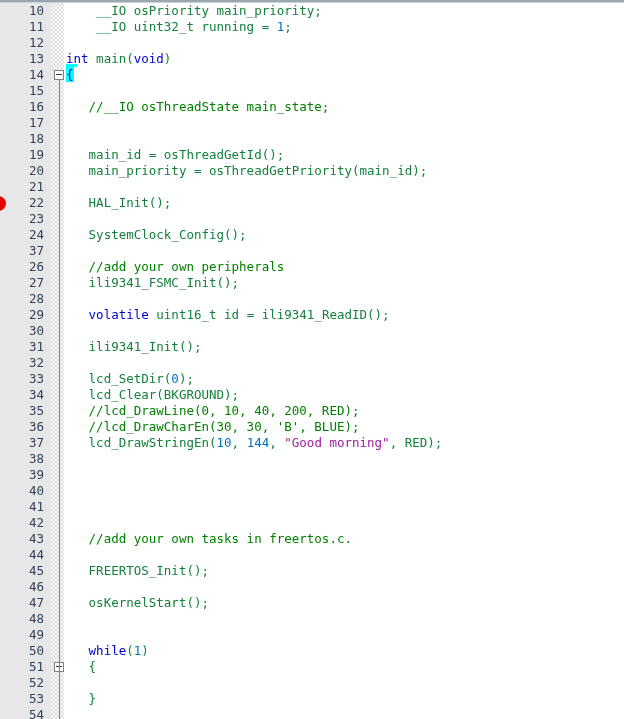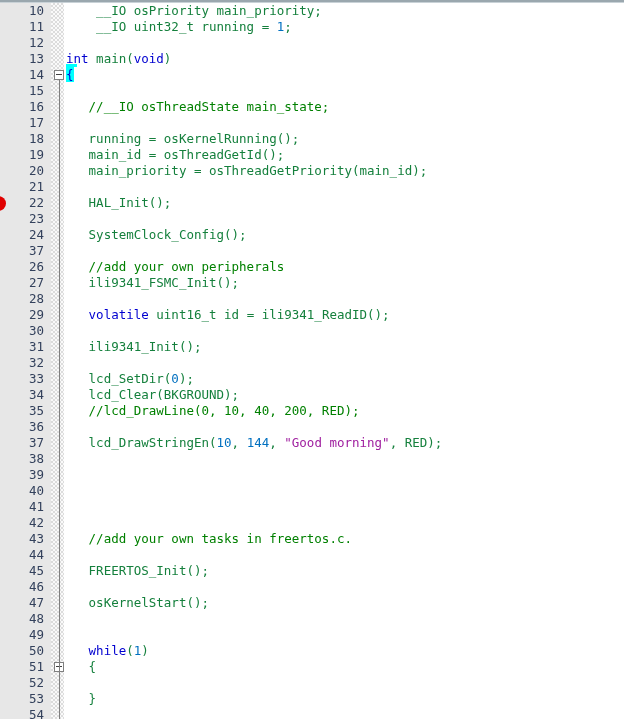--- a/index.html
+++ b/index.html
@@ -183,21 +183,20 @@
       <div class="row" style="top: 99px;">
         <div class="lineno">16</div>
         <div class="code"><span class="cmt">   //__IO osThreadState main_state;</span></div>
       </div>
       <div class="row" style="top: 115px;">
         <div class="lineno">17</div>
         <div class="code"></div>
       </div>
       <div class="row" style="top: 131px;">
         <div class="lineno">18</div>
-        <div class="code"><span class="plain">   running = osKernelRunning();</span></div>
       </div>
       <div class="row" style="top: 147px;">
         <div class="lineno">19</div>
         <div class="code"><span class="plain">   main_id = osThreadGetId();</span></div>
       </div>
       <div class="row" style="top: 163px;">
         <div class="lineno">20</div>
         <div class="code"><span class="plain">   main_priority = osThreadGetPriority(main_id);</span></div>
       </div>
       <div class="row" style="top: 179px;">
@@ -255,20 +254,21 @@
       <div class="row" style="top: 387px;">
         <div class="lineno">34</div>
         <div class="code"><span class="plain">   lcd_Clear(BKGROUND);</span></div>
       </div>
       <div class="row" style="top: 403px;">
         <div class="lineno">35</div>
         <div class="code"><span class="cmt">   //lcd_DrawLine(0, 10, 40, 200, RED);</span></div>
       </div>
       <div class="row" style="top: 419px;">
         <div class="lineno">36</div>
+        <div class="code"><span class="cmt">   //lcd_DrawCharEn(30, 30, 'B', BLUE);</span></div>
       </div>
       <div class="row" style="top: 435px;">
         <div class="lineno">37</div>
         <div class="code"><span class="plain">   lcd_DrawStringEn(</span><span class="num">10</span><span class="plain">, </span><span class="num">144</span><span class="plain">, </span><span class="str">"Good morning"</span><span class="plain">, RED);</span></div>
       </div>
       <div class="row" style="top: 451px;">
         <div class="lineno">38</div>
         <div class="code"></div>
       </div>
       <div class="row" style="top: 467px; padding-left: 8px;">

